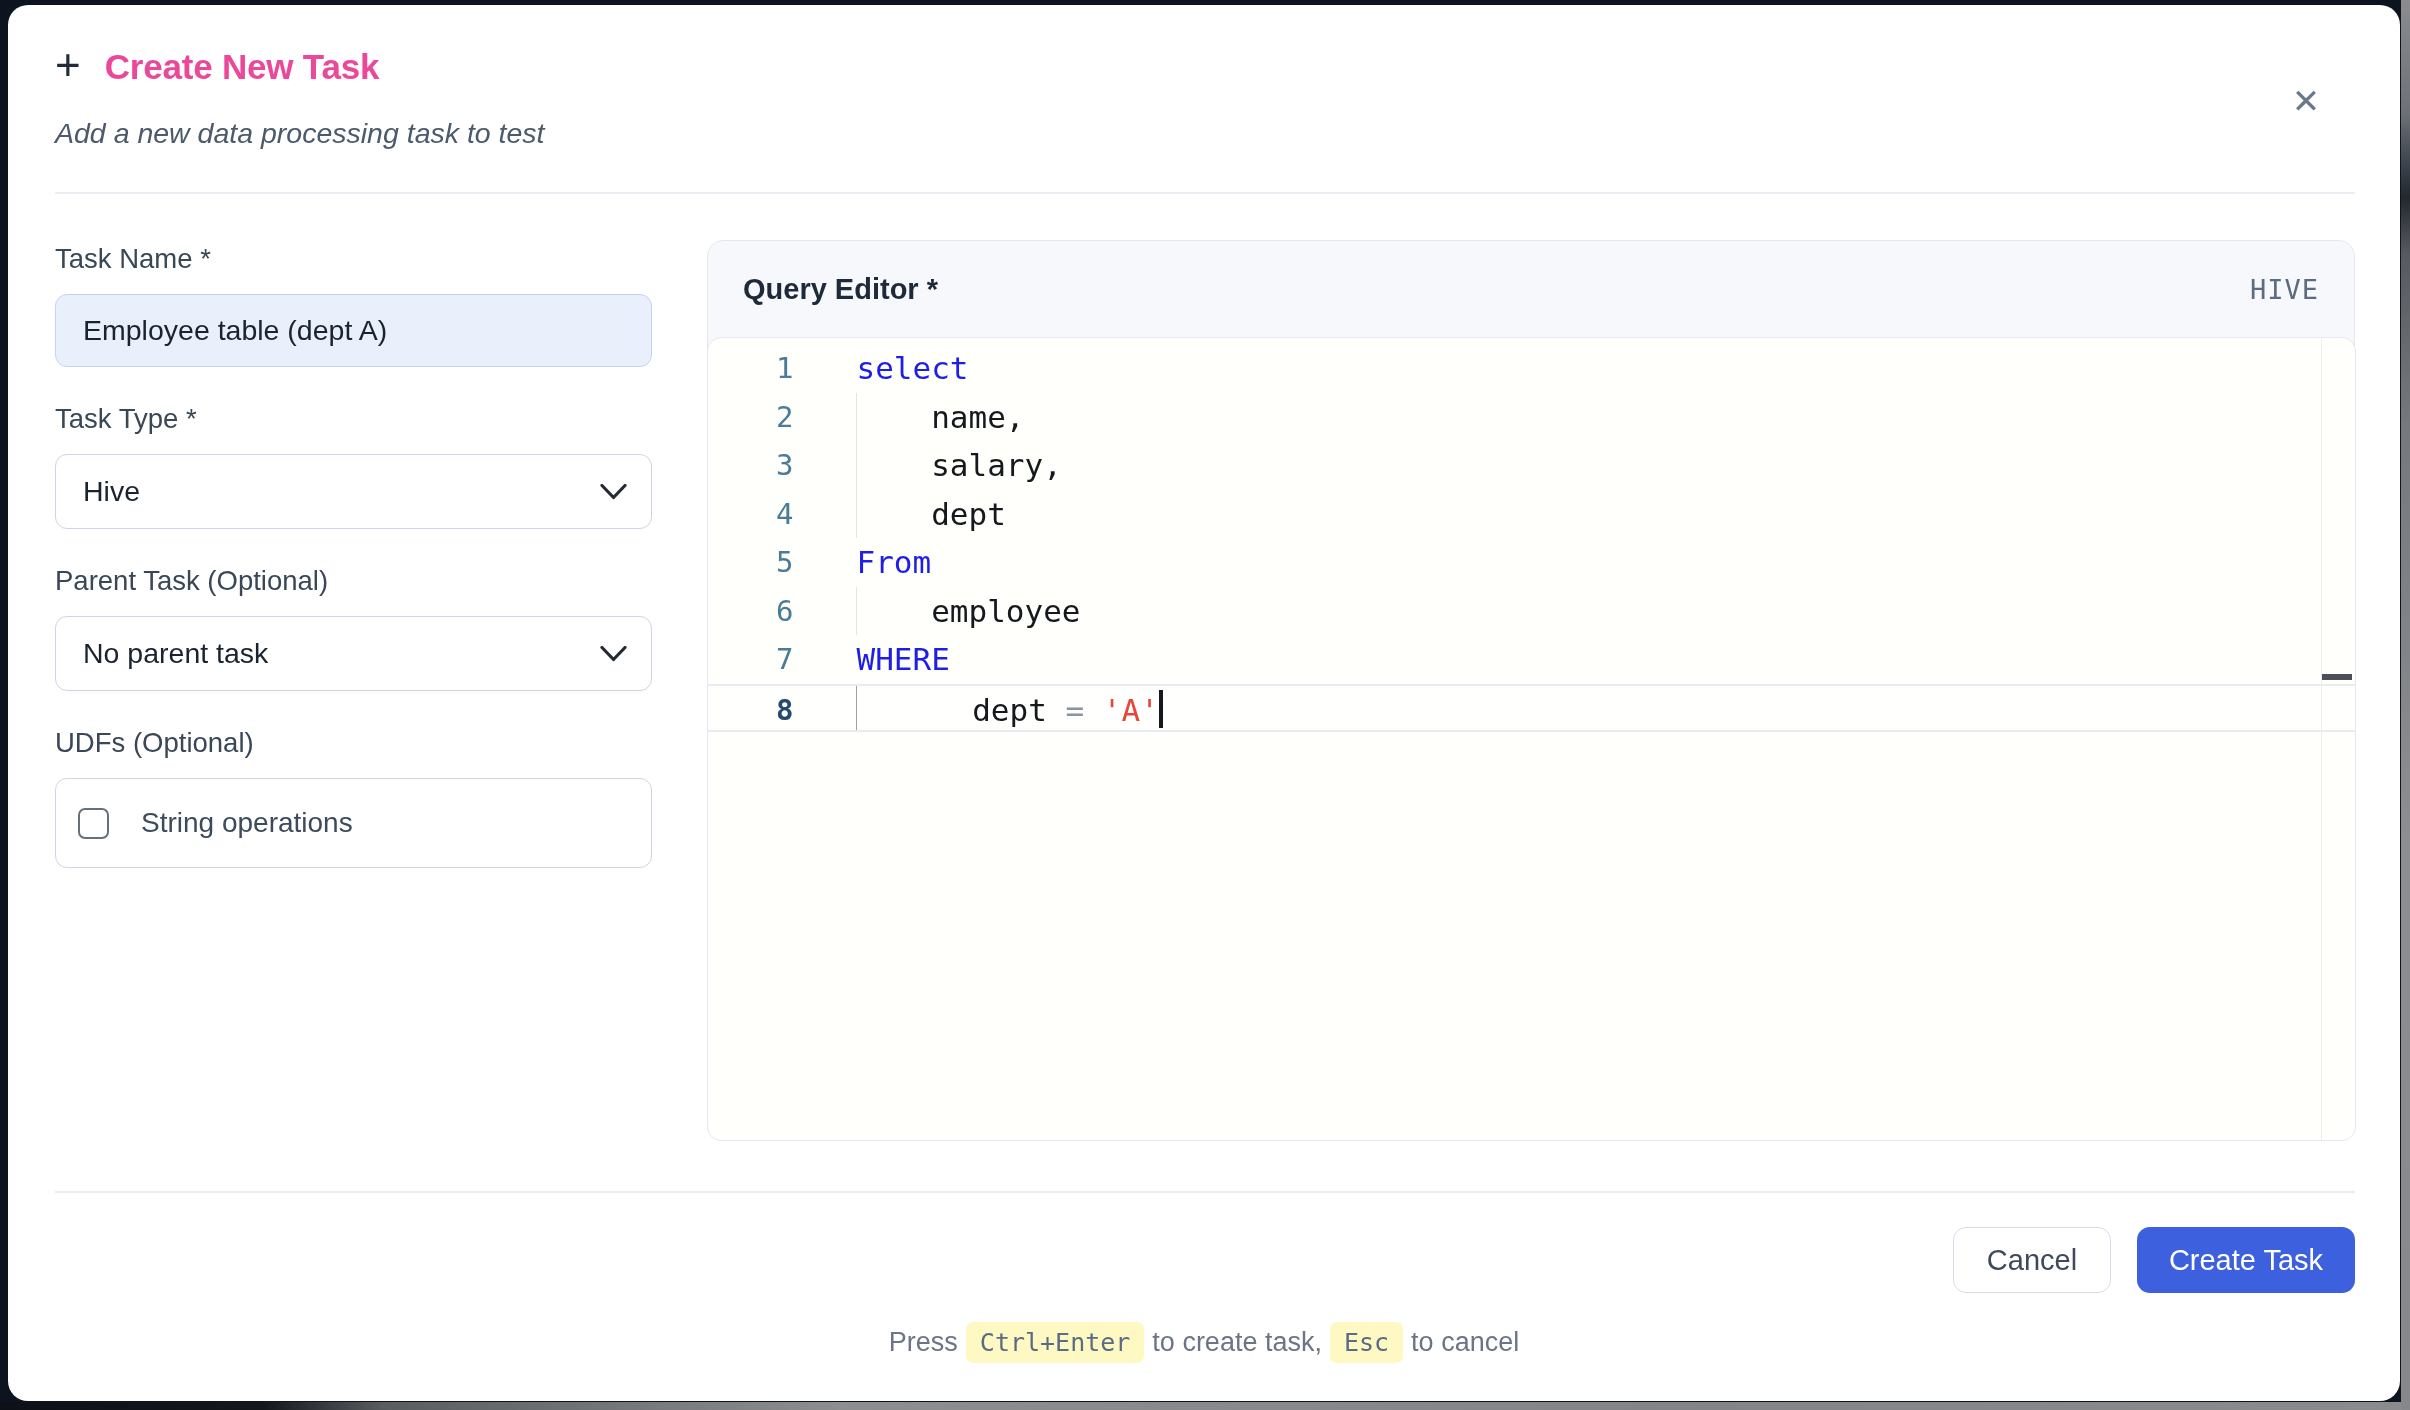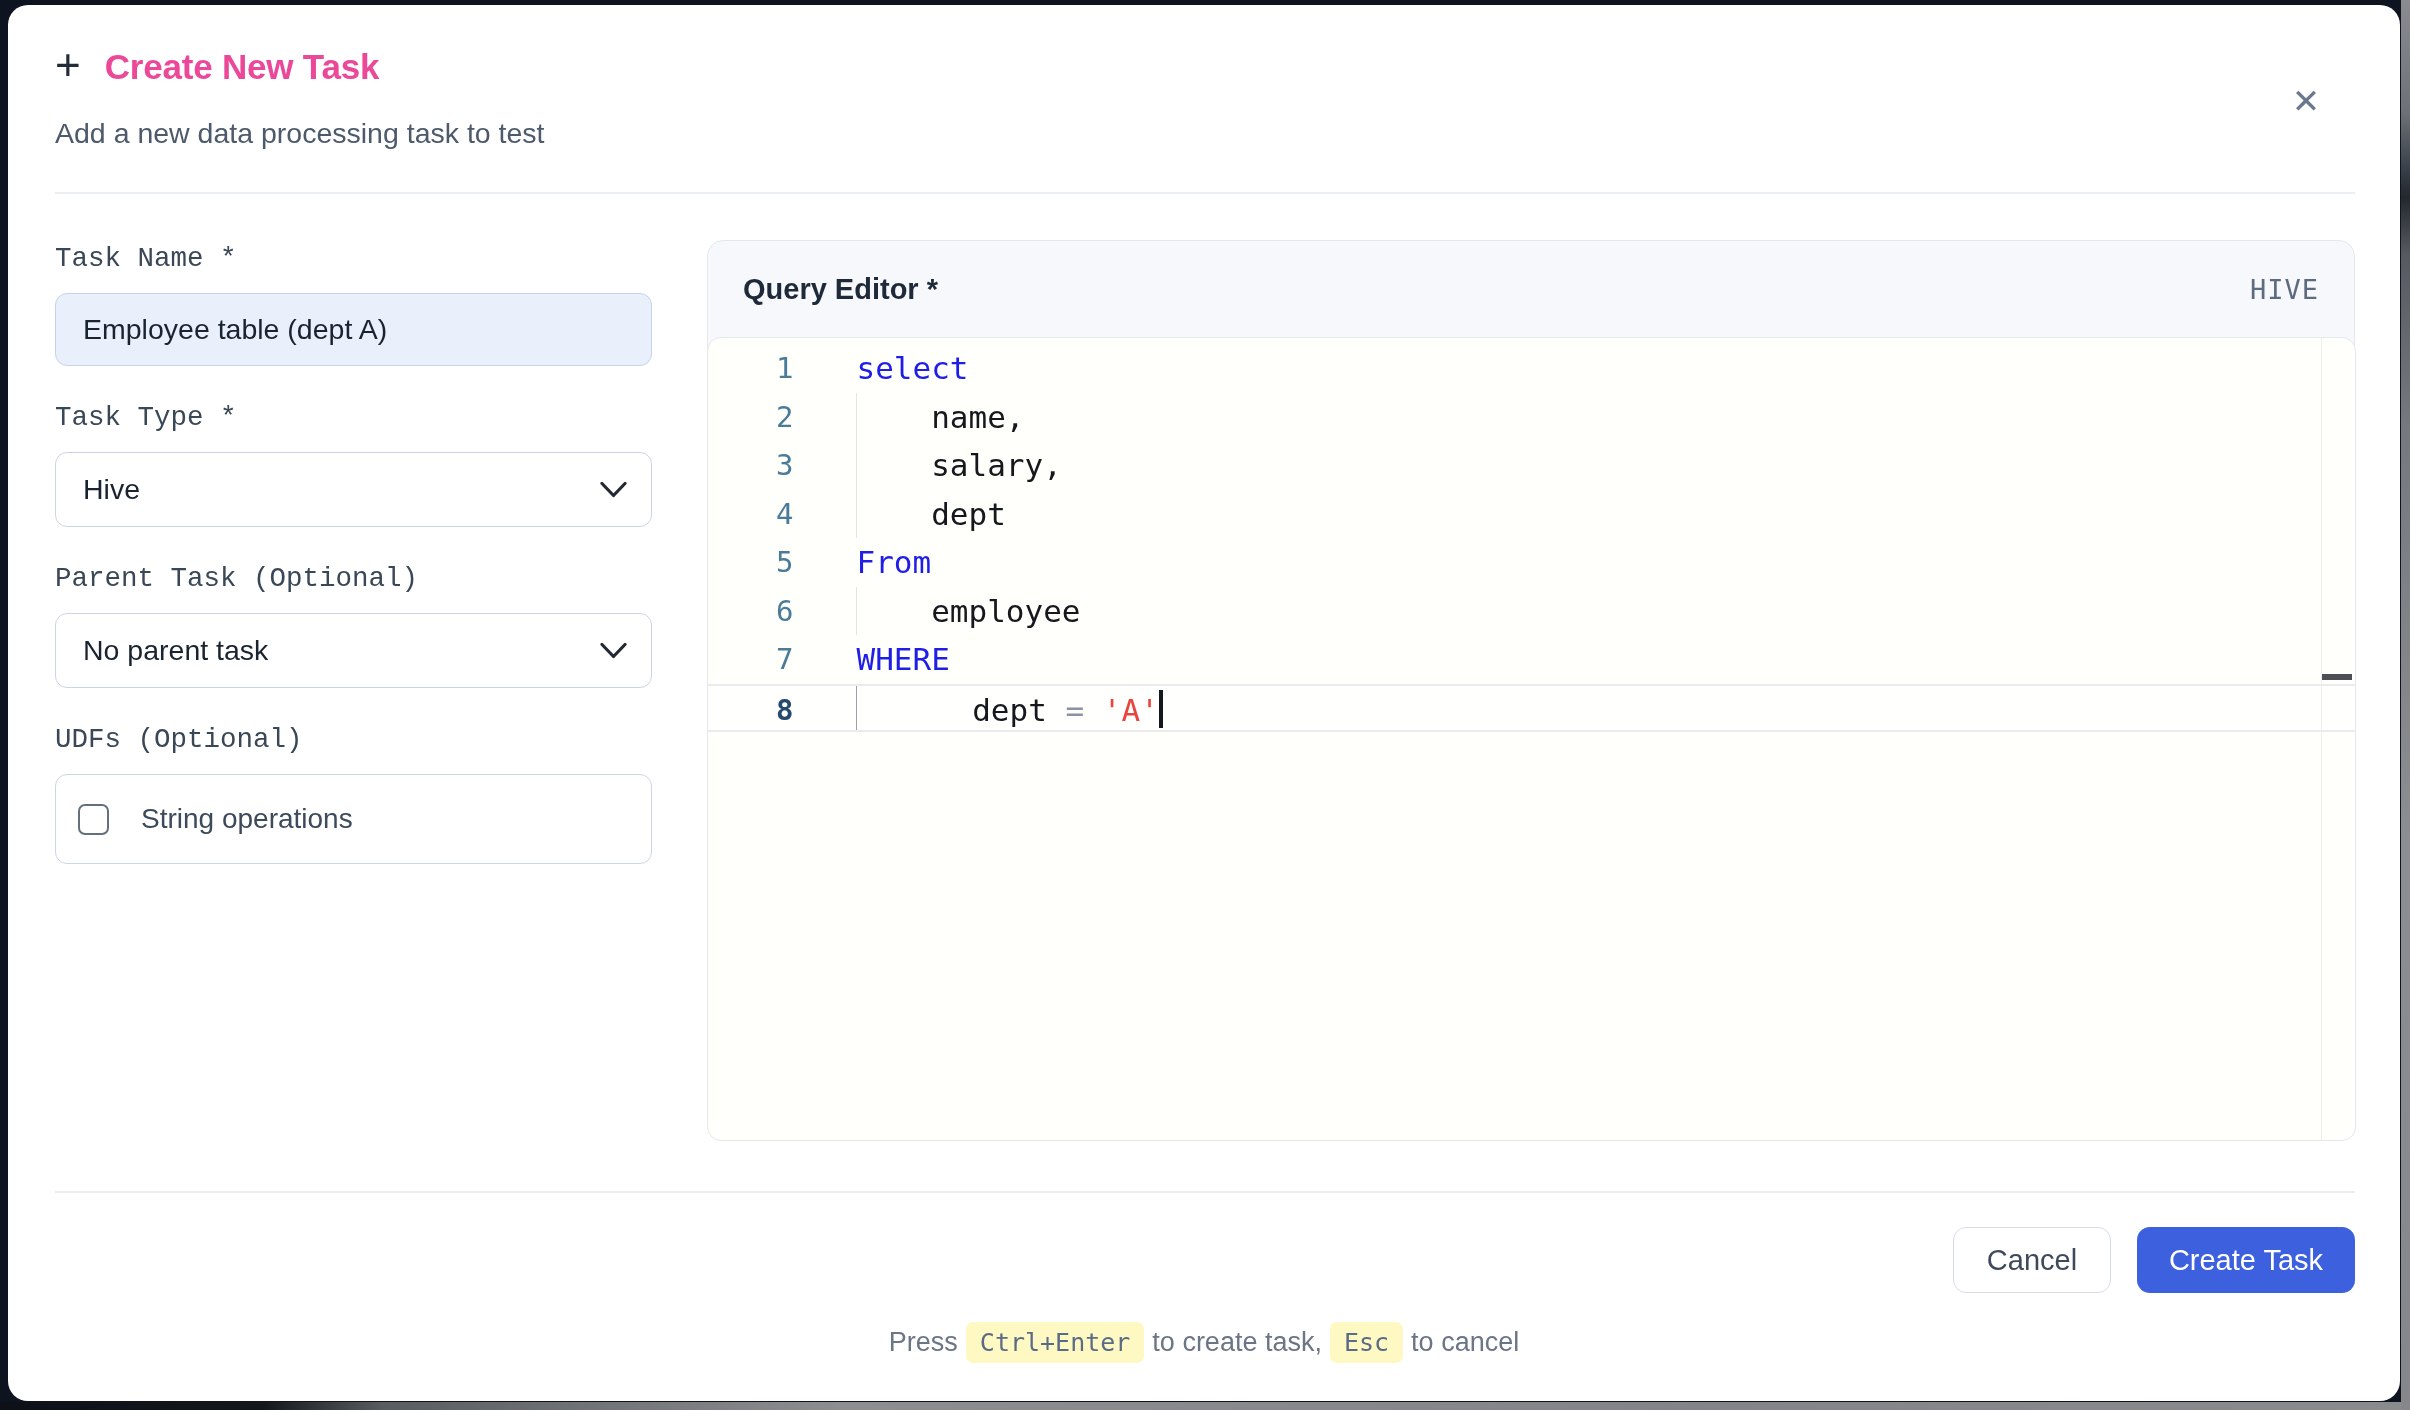--- a/index.html
+++ b/index.html
@@ -12,30 +12,30 @@
   .hscrollbar { position:absolute; bottom:0; left:0; width:2401px; height:8px;
     background:linear-gradient(90deg,#0d1117 0%, #14181d 11%, #5a5d60 16%, #8c8e90 35%, #828487 70%, #8a8b8d 100%); }
 
   
   .modal { position:absolute; left:8px; top:5px; width:2392px; height:1396px;
     background:#ffffff; border-radius:20px; }
 
   .modal-title-row { position:absolute; left:47px; top:40px; display:flex; align-items:center; gap:24px; }
   .plus { font-size:44px; font-weight:300; color:#222b38; line-height:1; transform:translateY(-2px); }
   .title { font-size:35px; font-weight:700; color:#ec4899; letter-spacing:-0.2px; }
-  .subtitle { position:absolute; left:47px; top:112px; font-size:28.5px; color:#4c5a6b; }
+  .subtitle { position:absolute; left:47px; top:112px; font-size:28.5px; color:#4c5a6b;font-style:italic; }
   .close-btn { position:absolute; top:72px; right:70px; width:48px; height:48px;
     display:flex; align-items:center; justify-content:center; font-size:34px; color:#69788c; cursor:pointer; }
   .divider { position:absolute; left:47px; width:2300px; height:2px; background:#eaeef3; }
   .divider.top { top:187px; }
   .divider.bottom { top:1186px; }
 
   
   .form-col { position:absolute; left:47px; top:238px; width:597px; }
-  .flabel { font-size:27.5px; color:#3a4757; margin-bottom:19px;font-family:Liberation Mono, monospace; }
+  .flabel { font-size:27.5px; color:#3a4757; margin-bottom:19px; }
   .field { margin-bottom:36px; }
   .text-input { width:100%; height:73px; background:#e9effb; border:1.5px solid #c6d3ee;
     border-radius:12px; padding:0 27px; font-size:28.5px; color:#1a2330; outline:none;
     font-family:"Liberation Sans", sans-serif; }
   .select { position:relative; width:100%; height:75px; background:#fff; border:1.5px solid #cbd5e3;
     border-radius:12px; display:flex; align-items:center; padding:0 27px; font-size:28.5px; color:#1a2330; cursor:pointer; }
   .chev { position:absolute; right:24px; top:50%; transform:translateY(-50%); }
   .udf-box { width:100%; height:90px; background:#fff; border:1.5px solid #ccd6e4; border-radius:12px;
     display:flex; align-items:center; padding:0 22px; }
   .checkbox { width:31px; height:31px; border:2.5px solid #66707d; border-radius:7px; background:#fff; cursor:pointer; flex:none; }

